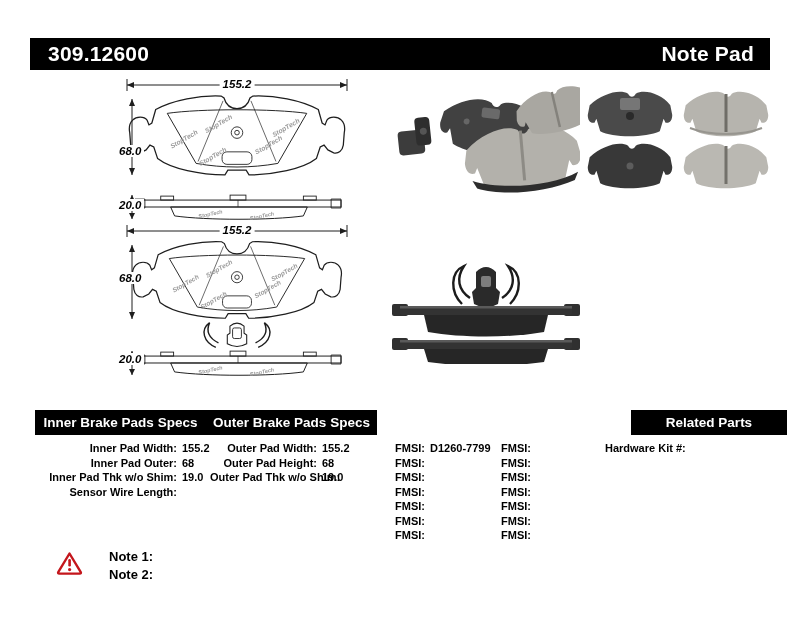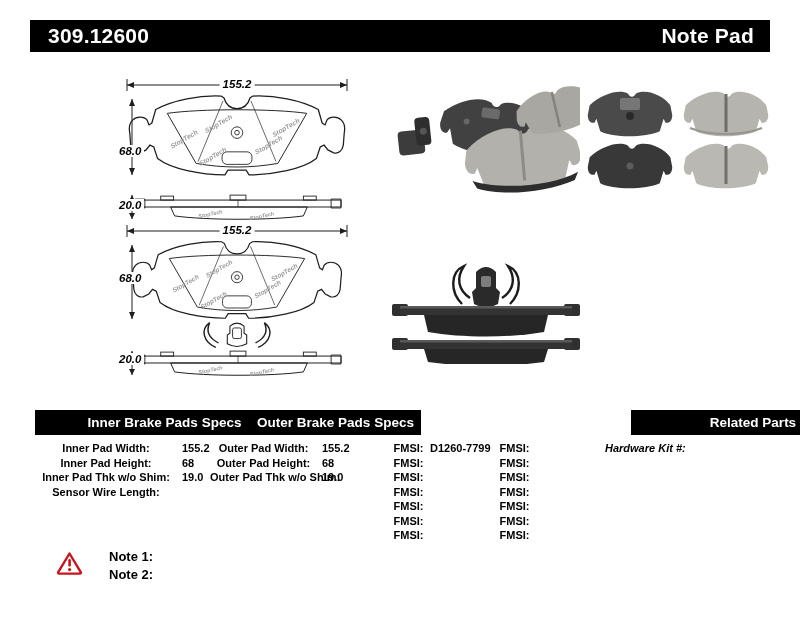--- a/index.html
+++ b/index.html
@@ -1,45 +1,45 @@
 <!DOCTYPE html>
 <html><head>
 <meta charset="utf-8">
 <style>
   html,body{margin:0;padding:0;background:#fff;}
   #page{position:relative;width:800px;height:619px;background:#ffffff;overflow:hidden;
         font-family:"Liberation Sans",sans-serif;color:#000;}
   
-  .header-bar{position:absolute;left:30px;top:20px;width:740px;height:32px;background:#000;
+  .header-bar{position:absolute;left:30px;top:38px;width:740px;height:32px;background:#000;
         display:flex;justify-content:space-between;align-items:center;box-sizing:border-box;
         padding:0 16px 0 18px;color:#fff;font-weight:bold;font-size:21px;letter-spacing:0.2px;}
   
   .dwg{position:absolute;}
   .dwg svg{position:absolute;left:0;top:0;}
   .dim-label{position:absolute;background:#fff;padding:0 3px;font-style:italic;font-weight:bold;
         font-size:11.5px;line-height:12px;white-space:nowrap;}
   .dim-center{left:50%;transform:translateX(-50%);}
   
   .photo{position:absolute;}
   
   .th{position:absolute;top:410px;height:25px;background:#000;color:#fff;font-weight:bold;
-        font-size:13.5px;display:flex;align-items:center;justify-content:center;padding-left:44px;}
+        font-size:13.5px;display:flex;align-items:center;justify-content:center;}
   .th-specs{left:35px;width:342px;}
   .th-specs .th-cell{flex:1;text-align:center;}
   .th-fmsi{left:384px;width:217px;}
   .th-related{left:631px;width:156px;}
   .col{position:absolute;top:441px;font-size:11px;font-weight:bold;line-height:14.5px;}
   .spec-row{display:flex;white-space:nowrap;}
-  .spec-label{display:inline-block;text-align:center;}
+  .spec-label{display:inline-block;text-align:right;}
   .inner-col{left:35px;}  .inner-col .spec-label{width:142px;}
   .outer-col{left:210px;} .outer-col .spec-label{width:107px;}
   .fmsi-left{left:392px;} .fmsi-right{left:498px;}
   .fmsi-left .spec-label,.fmsi-right .spec-label{width:33px;}
   .spec-value{margin-left:5px;}
-  .related-col{left:605px;font-style:italic;}
+  .related-col{left:605px;}
   
   .note-icon{position:absolute;left:56px;top:551px;}
   .note-text{position:absolute;left:95px;font-weight:bold;font-size:13px;white-space:nowrap;padding-left:14px;}
   .note-1{top:549px;} .note-2{top:567px;}
   .wm{font-style:italic;font-weight:bold;fill:#9a9a9a;}
 </style>
 </head>
 <body>
 
 <div id="page">
@@ -206,21 +206,21 @@
   <div class="th th-related">
     <span>Related Parts</span>
   </div>
 
   <div class="col inner-col">
     <div class="spec-row">
       <span class="spec-label">Inner Pad Width:</span>
       <span class="spec-value">155.2</span>
       </div>
     <div class="spec-row">
-      <span class="spec-label">Inner Pad Height:</span>
+      <span class="spec-label">Inner Pad Outer:</span>
       <span class="spec-value">68</span>
       </div>
     <div class="spec-row">
       <span class="spec-label">Inner Pad Thk w/o Shim:</span>
       <span class="spec-value">19.0</span>
       </div>
     <div class="spec-row">
       <span class="spec-label">Sensor Wire Length:</span>
       <span class="spec-value"></span>
       </div>

